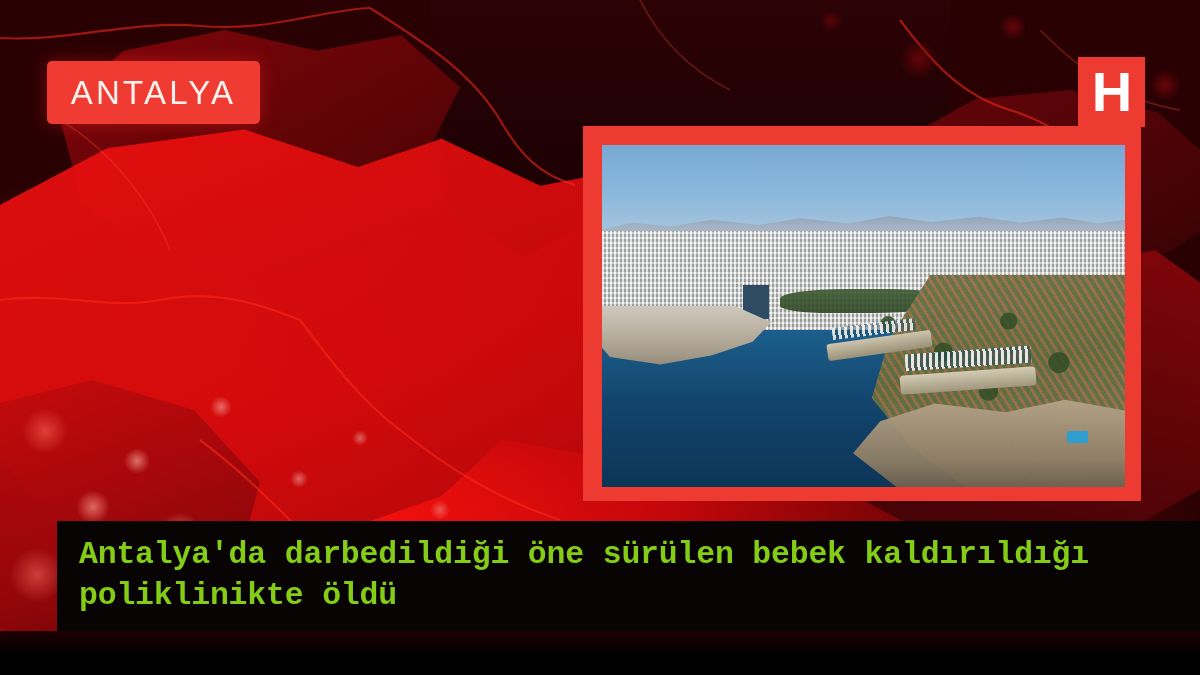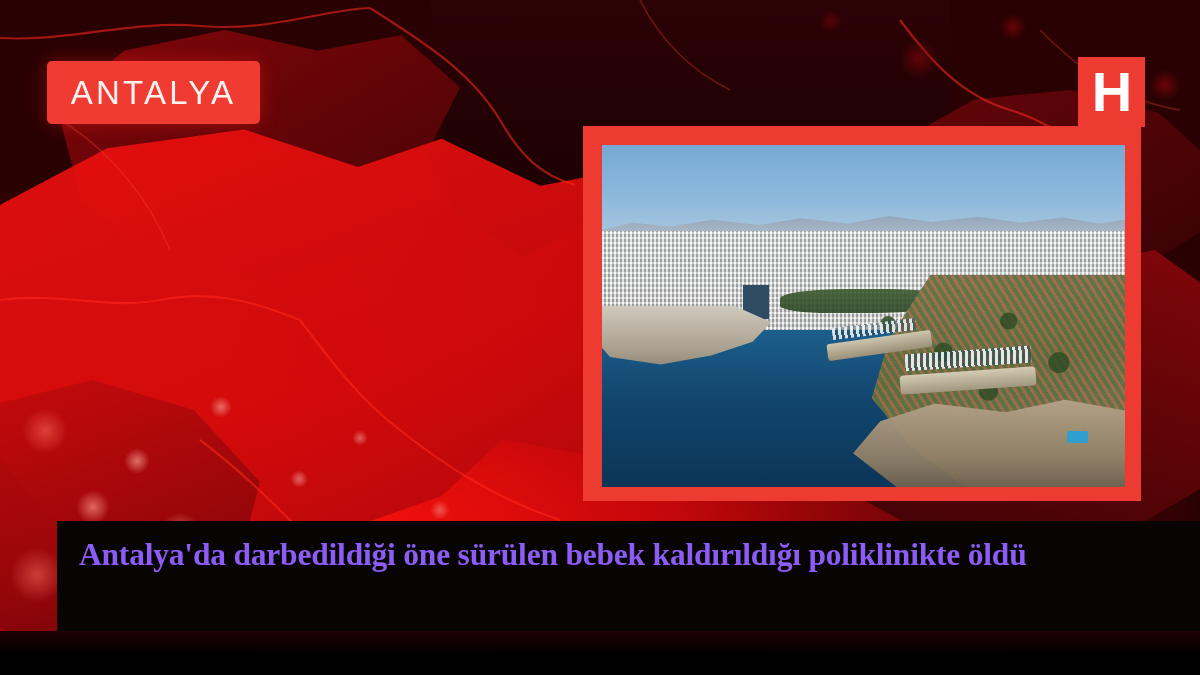--- a/index.html
+++ b/index.html
@@ -230,26 +230,26 @@
   
   .caption {
     position: absolute;
     left: 57px; top: 521px;
     width: 1143px; height: 110px;
     background: #080404;
     padding: 14px 18px 10px 22px;
     z-index: 5;
   }
   .caption-text {
-    color: #8b5cf6;
+    color: #84cc16;
     font-size: 31.5px;
     font-weight: 700;
     line-height: 1.3;
     letter-spacing: -0.2px;
-    font-family: Liberation Serif, serif;
+    font-family: Liberation Mono, monospace;
   }
 
   .bottom-strip {
     position: absolute; left: 0; right: 0; bottom: 0; height: 44px;
     background: linear-gradient(180deg, #1e0103 0%, #000 55%, #000 100%);
     z-index: 4;
   }
 </style>
 </head>
 <body>

